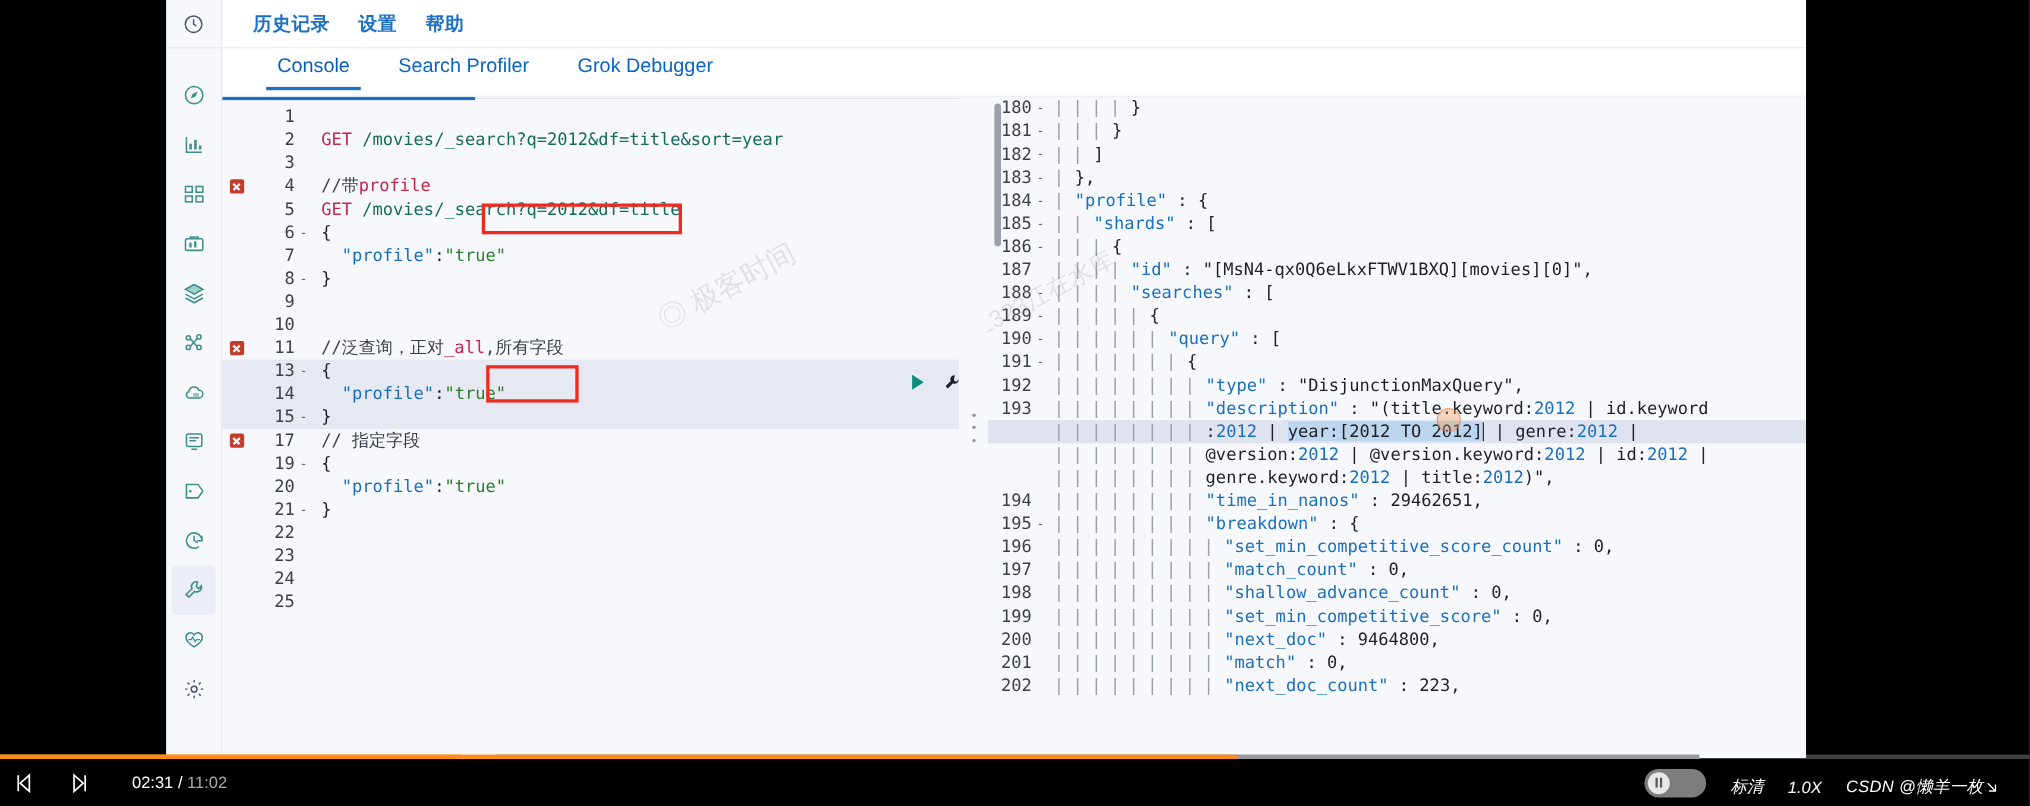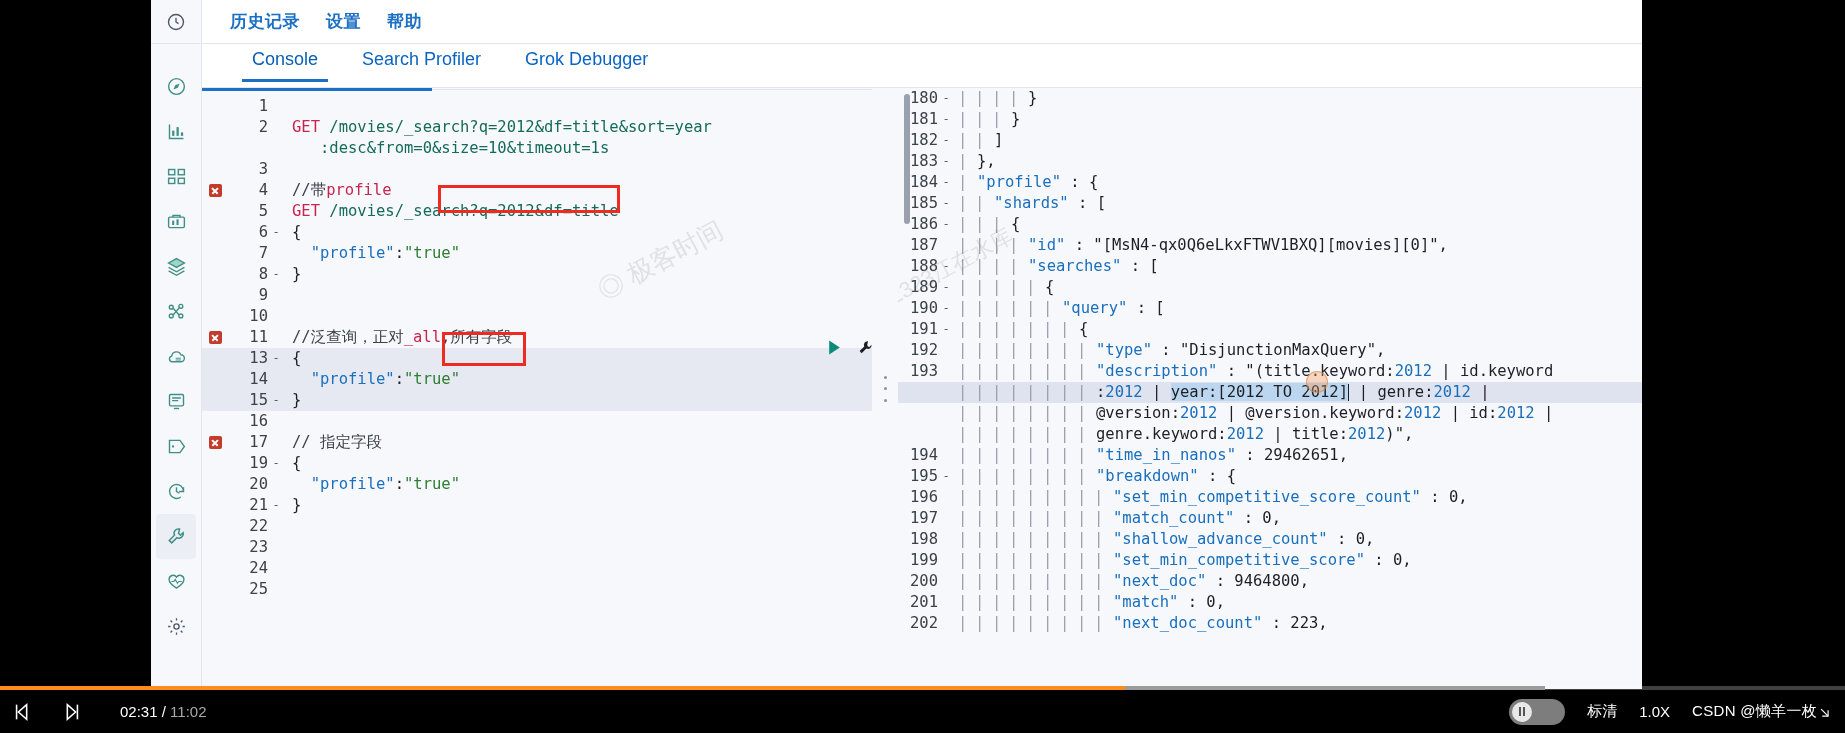--- a/index.html
+++ b/index.html
@@ -177,21 +177,21 @@
 
   .controls {
     position: absolute; left: 0; top: 690px; width: 1845px; height: 43px;
     background: #000; display: flex; align-items: center; z-index: 10;
     color: #fff;
   }
   .ctl-left { display: flex; align-items: center; gap: 22px; padding-left: 10px; }
   .ctl-btn { width: 26px; height: 26px; display:flex; align-items:center; justify-content:center; cursor:pointer;}
   .time { font-size: 15px; color: #fff; font-family: "Liberation Sans", sans-serif; margin-left: 14px;}
   .time .total { color: #a9a9a9; }
-  .ctl-right { margin-left: auto; display:flex; align-items:center; gap: 22px; padding-right: 14px;}
+  .ctl-right { margin-left: auto; display:flex; align-items:flex-end; gap: 22px; padding-right: 28px; font-style: italic;}
   .toggle-pill {
     width: 56px; height: 26px; border-radius: 13px; background: #7d7d7d;
     position: relative; cursor: pointer;
   }
   .toggle-pill .knob {
     position: absolute; left: 3px; top: 3px; width: 20px; height: 20px; border-radius: 50%;
     background: #e8e8e8; display:flex; align-items:center; justify-content:center;
   }
   .toggle-pill .knob i {
     display:block; width:2px; height:9px; background:#555; margin:0 1px;
@@ -325,34 +325,32 @@
     </div>
 
     <div class="panes">
 
       <div class="pane-left">
         <div class="topbar-accent"></div>
         <div class="topbar-accent-rest"></div>
         <div class="code" id="left-code">
             <div class="row"><span class="gutter-mark"></span><span class="lineno">1</span><span class="fold"></span><span class="codetext"><span class="k-punct"></span></span></div>
             <div class="row"><span class="gutter-mark"></span><span class="lineno">2</span><span class="fold"></span><span class="codetext"><span class="k-method">GET</span> <span class="k-url">/movies/_search?q=2012&amp;df=title&amp;sort=year</span></span></div>
-            <div class="row"><span class="gutter-mark"></span><span class="lineno"></span><span class="fold"></span><span class="codetext"><span class="k-url">   :desc&amp;from=0&amp;size=10&amp;timeout=1s</span></span></div>
             <div class="row"><span class="gutter-mark"></span><span class="lineno">3</span><span class="fold"></span><span class="codetext"><span class="k-punct"></span></span></div>
             <div class="row"><span class="gutter-mark"><span class="errmark"></span></span><span class="lineno">4</span><span class="fold"></span><span class="codetext"><span class="k-cmt">//带<span class="k-cmt-r">profile</span></span></span></div>
             <div class="row"><span class="gutter-mark"></span><span class="lineno">5</span><span class="fold"></span><span class="codetext"><span class="k-method">GET</span> <span class="k-url">/movies/_search?q=2012&amp;df=title</span></span></div>
             <div class="row"><span class="gutter-mark"></span><span class="lineno">6</span><span class="fold">-</span><span class="codetext"><span class="k-punct">{</span></span></div>
             <div class="row"><span class="gutter-mark"></span><span class="lineno">7</span><span class="fold"></span><span class="codetext">  <span class="k-key">"profile"</span>:<span class="k-str">"true"</span></span></div>
             <div class="row"><span class="gutter-mark"></span><span class="lineno">8</span><span class="fold">-</span><span class="codetext"><span class="k-punct">}</span></span></div>
             <div class="row"><span class="gutter-mark"></span><span class="lineno">9</span><span class="fold"></span><span class="codetext"><span class="k-punct"></span></span></div>
             <div class="row"><span class="gutter-mark"></span><span class="lineno">10</span><span class="fold"></span><span class="codetext"><span class="k-punct"></span></span></div>
             <div class="row"><span class="gutter-mark"><span class="errmark"></span></span><span class="lineno">11</span><span class="fold"></span><span class="codetext"><span class="k-cmt">//泛查询，正对<span class="k-cmt-r">_all</span>,所有字段</span></span></div>
             <div class="row hl2"><span class="gutter-mark"></span><span class="lineno">13</span><span class="fold">-</span><span class="codetext"><span class="k-punct">{</span></span></div>
             <div class="row hl2"><span class="gutter-mark"></span><span class="lineno">14</span><span class="fold"></span><span class="codetext">  <span class="k-key">"profile"</span>:<span class="k-str">"true"</span></span></div>
             <div class="row hl2"><span class="gutter-mark"></span><span class="lineno">15</span><span class="fold">-</span><span class="codetext"><span class="k-punct">}</span></span></div>
-            <div class="row"><span class="gutter-mark"></span><span class="lineno">16</span><span class="fold"></span><span class="codetext"><span class="k-punct"></span></span></div>
             <div class="row"><span class="gutter-mark"><span class="errmark"></span></span><span class="lineno">17</span><span class="fold"></span><span class="codetext"><span class="k-cmt">// 指定字段</span></span></div>
             <div class="row"><span class="gutter-mark"></span><span class="lineno">19</span><span class="fold">-</span><span class="codetext"><span class="k-punct">{</span></span></div>
             <div class="row"><span class="gutter-mark"></span><span class="lineno">20</span><span class="fold"></span><span class="codetext">  <span class="k-key">"profile"</span>:<span class="k-str">"true"</span></span></div>
             <div class="row"><span class="gutter-mark"></span><span class="lineno">21</span><span class="fold">-</span><span class="codetext"><span class="k-punct">}</span></span></div>
             <div class="row"><span class="gutter-mark"></span><span class="lineno">22</span><span class="fold"></span><span class="codetext"><span class="k-punct"></span></span></div>
             <div class="row"><span class="gutter-mark"></span><span class="lineno">23</span><span class="fold"></span><span class="codetext"><span class="k-punct"></span></span></div>
             <div class="row"><span class="gutter-mark"></span><span class="lineno">24</span><span class="fold"></span><span class="codetext"><span class="k-punct"></span></span></div>
             <div class="row"><span class="gutter-mark"></span><span class="lineno">25</span><span class="fold"></span><span class="codetext"><span class="k-punct"></span></span></div>
           </div>
 

